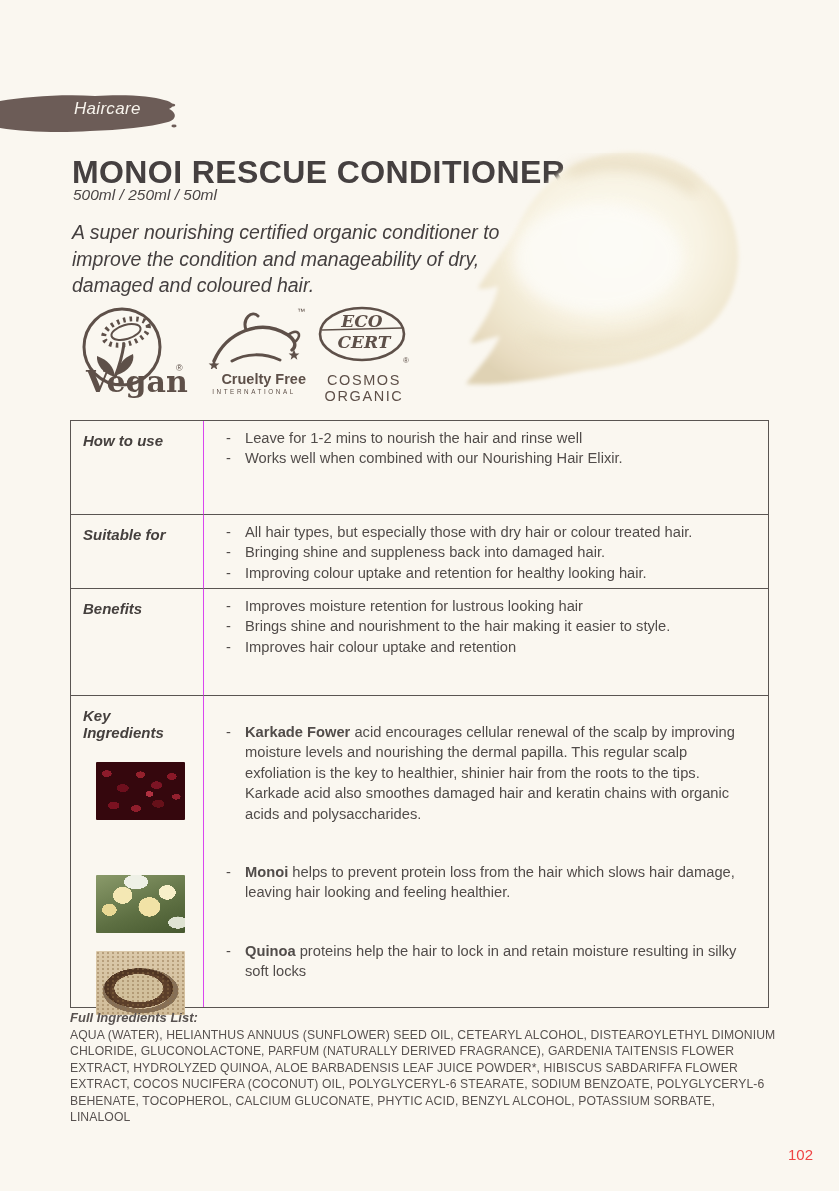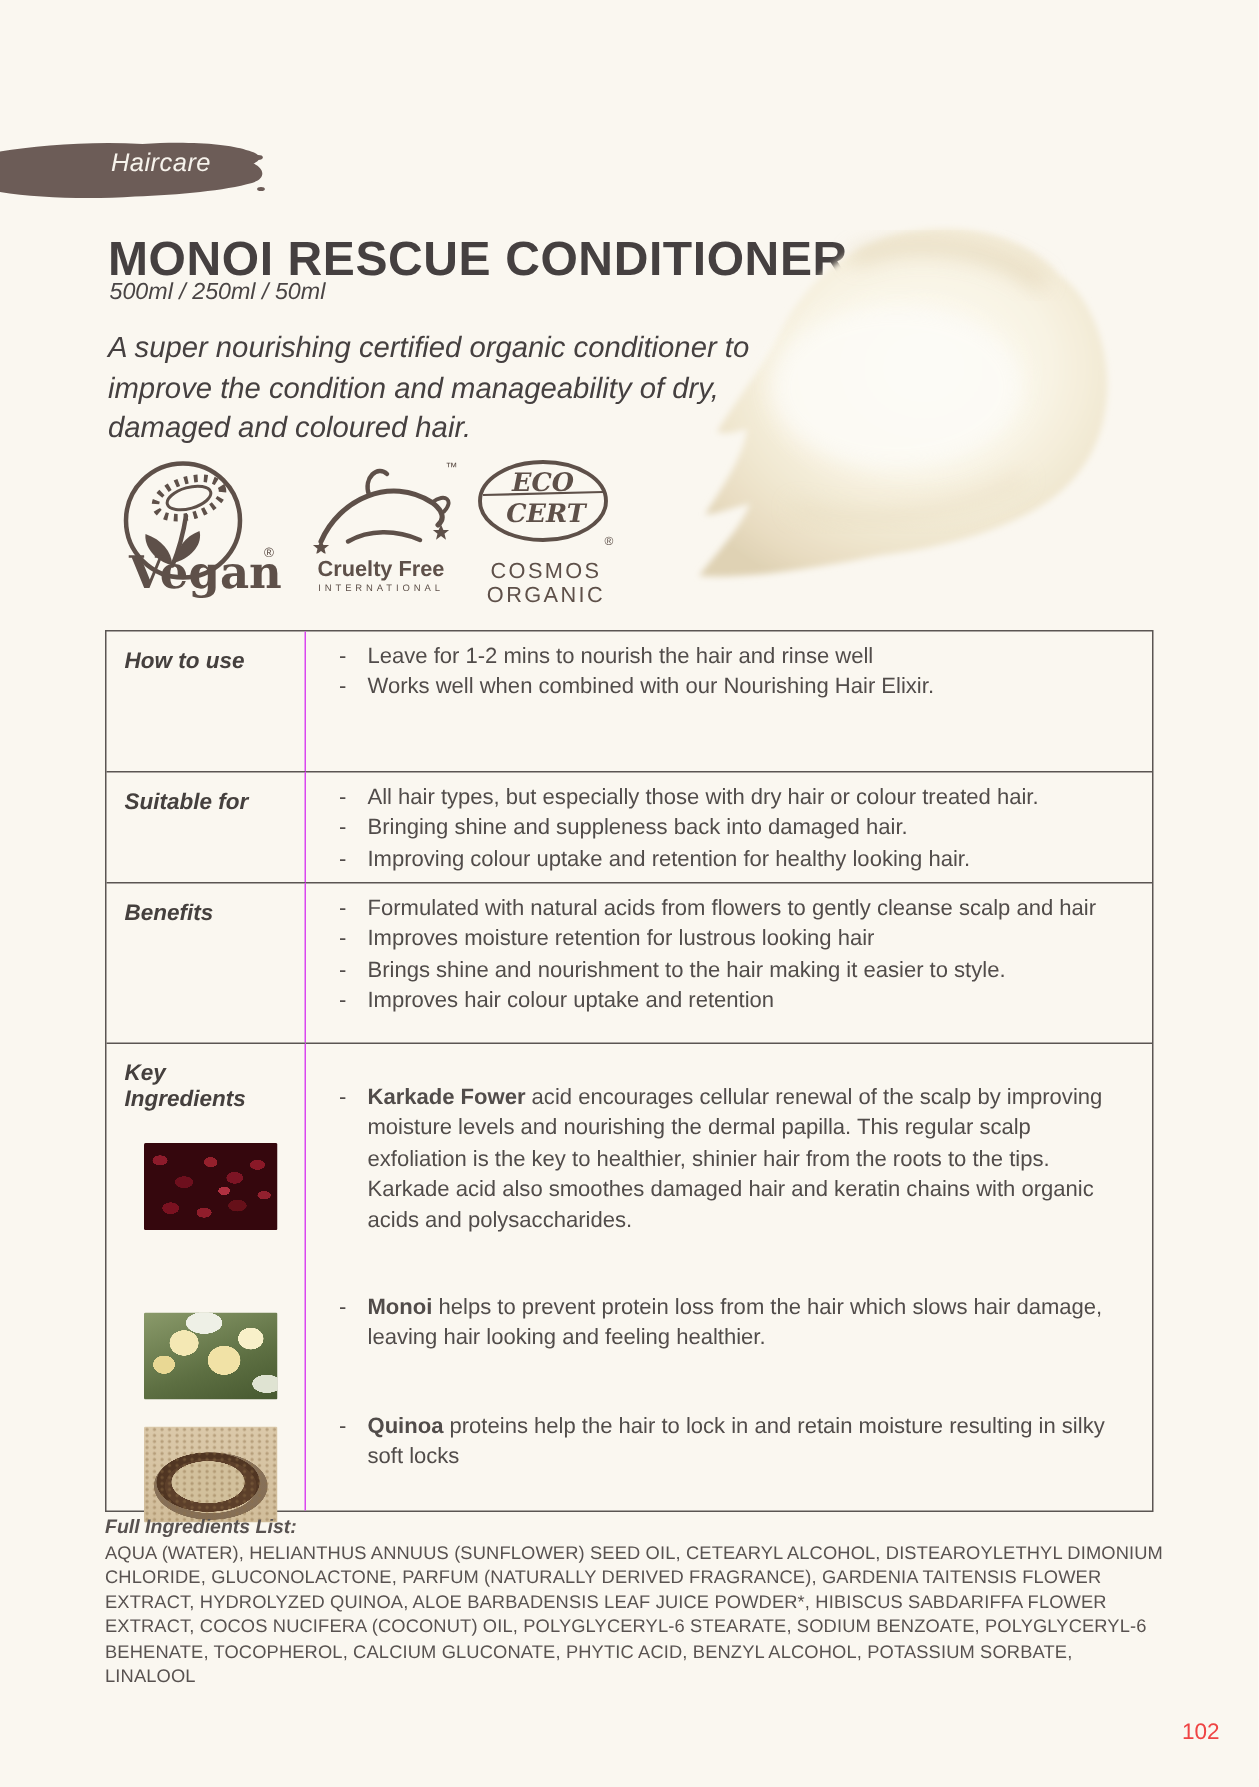--- a/index.html
+++ b/index.html
@@ -27,21 +27,21 @@
   .description {
     position:absolute; left:72px; top:219px; width:437px;
     font-style:italic; font-size:19.5px; line-height:26.5px; color:#454040;
   }
   
   .certs { position:absolute; left:72px; top:305px; height:96px; }
   .cert { position:absolute; top:0; text-align:center; color:#5E5049; }
   .cert-vegan   { left:0;   width:122px; }
   .cert-bunny   { left:130px; width:104px; }
   .cert-eco     { left:244px; width:96px;  }
-  .bunny-line1 { font-weight:bold; font-size:14.5px; margin-top:-2px; }
+  .bunny-line1 { font-weight:bold; font-size:14.5px; margin-top:-2px;text-align:right; }
   .bunny-line2 { font-size:6.3px; letter-spacing:2.6px; margin-top:1px; }
   .eco-cosmos  { font-size:14.5px; letter-spacing:1.6px; margin-top:1px; }
   .eco-organic { font-size:14.5px; letter-spacing:1.6px; }
   
   .smear { position:absolute; left:448px; top:138px; width:302px; height:270px; }
   
   .info-table {
     position:absolute; left:70px; top:420px; width:699px;
     border:1px solid #5A5552; box-sizing:border-box;
     display:grid; grid-template-columns:133px 1fr;
@@ -216,21 +216,20 @@
       <ul class="bullets">
         <li>All hair types, but especially those with dry hair or colour treated hair.</li>
         <li>Bringing shine and suppleness back into damaged hair.</li>
         <li>Improving colour uptake and retention for healthy looking hair.</li>
       </ul>
     </div>
 
     <div class="cell label-cell row-border r3">Benefits</div>
     <div class="cell content-cell row-border r3">
       <ul class="bullets">
-        <li>Formulated with natural acids from flowers to gently cleanse scalp and hair</li>
         <li>Improves moisture retention for lustrous looking hair</li>
         <li>Brings shine and nourishment to the hair making it easier to style.</li>
         <li>Improves hair colour uptake and retention</li>
       </ul>
     </div>
 
     <div class="cell label-cell row-border r4">
       <span>Key Ingredients</span>
       <div class="photo photo-hibiscus"></div>
       <div class="photo photo-monoi"></div>

